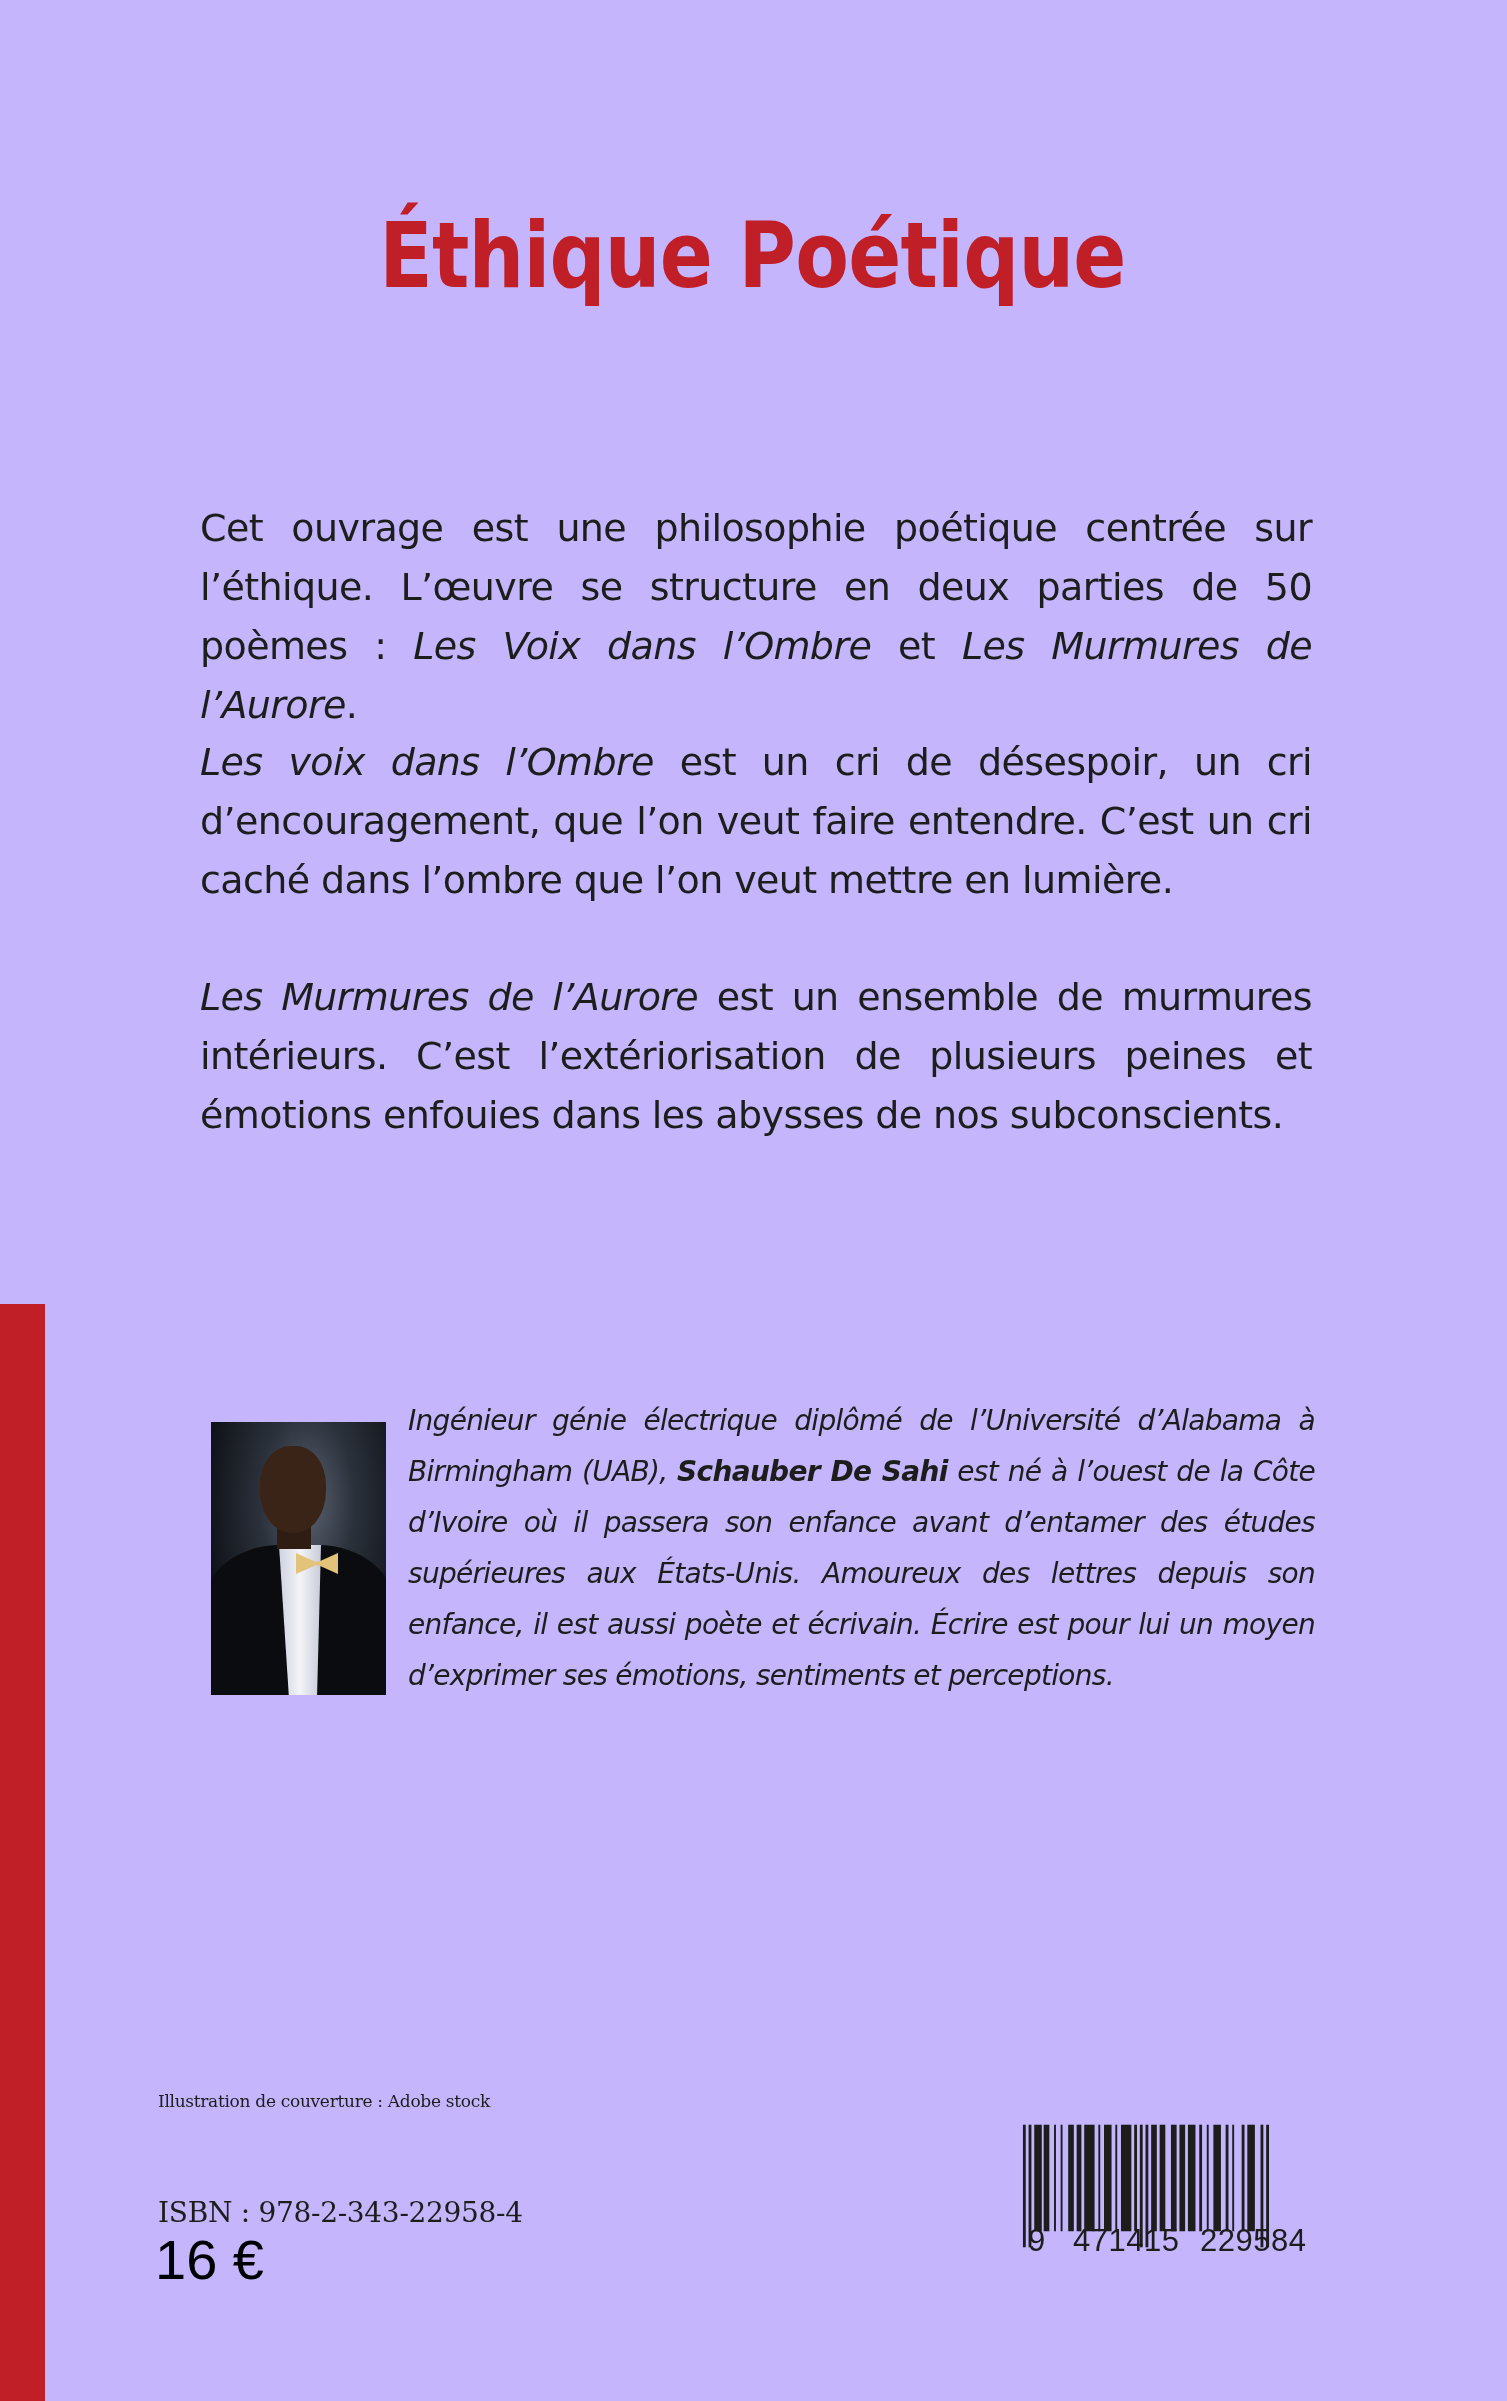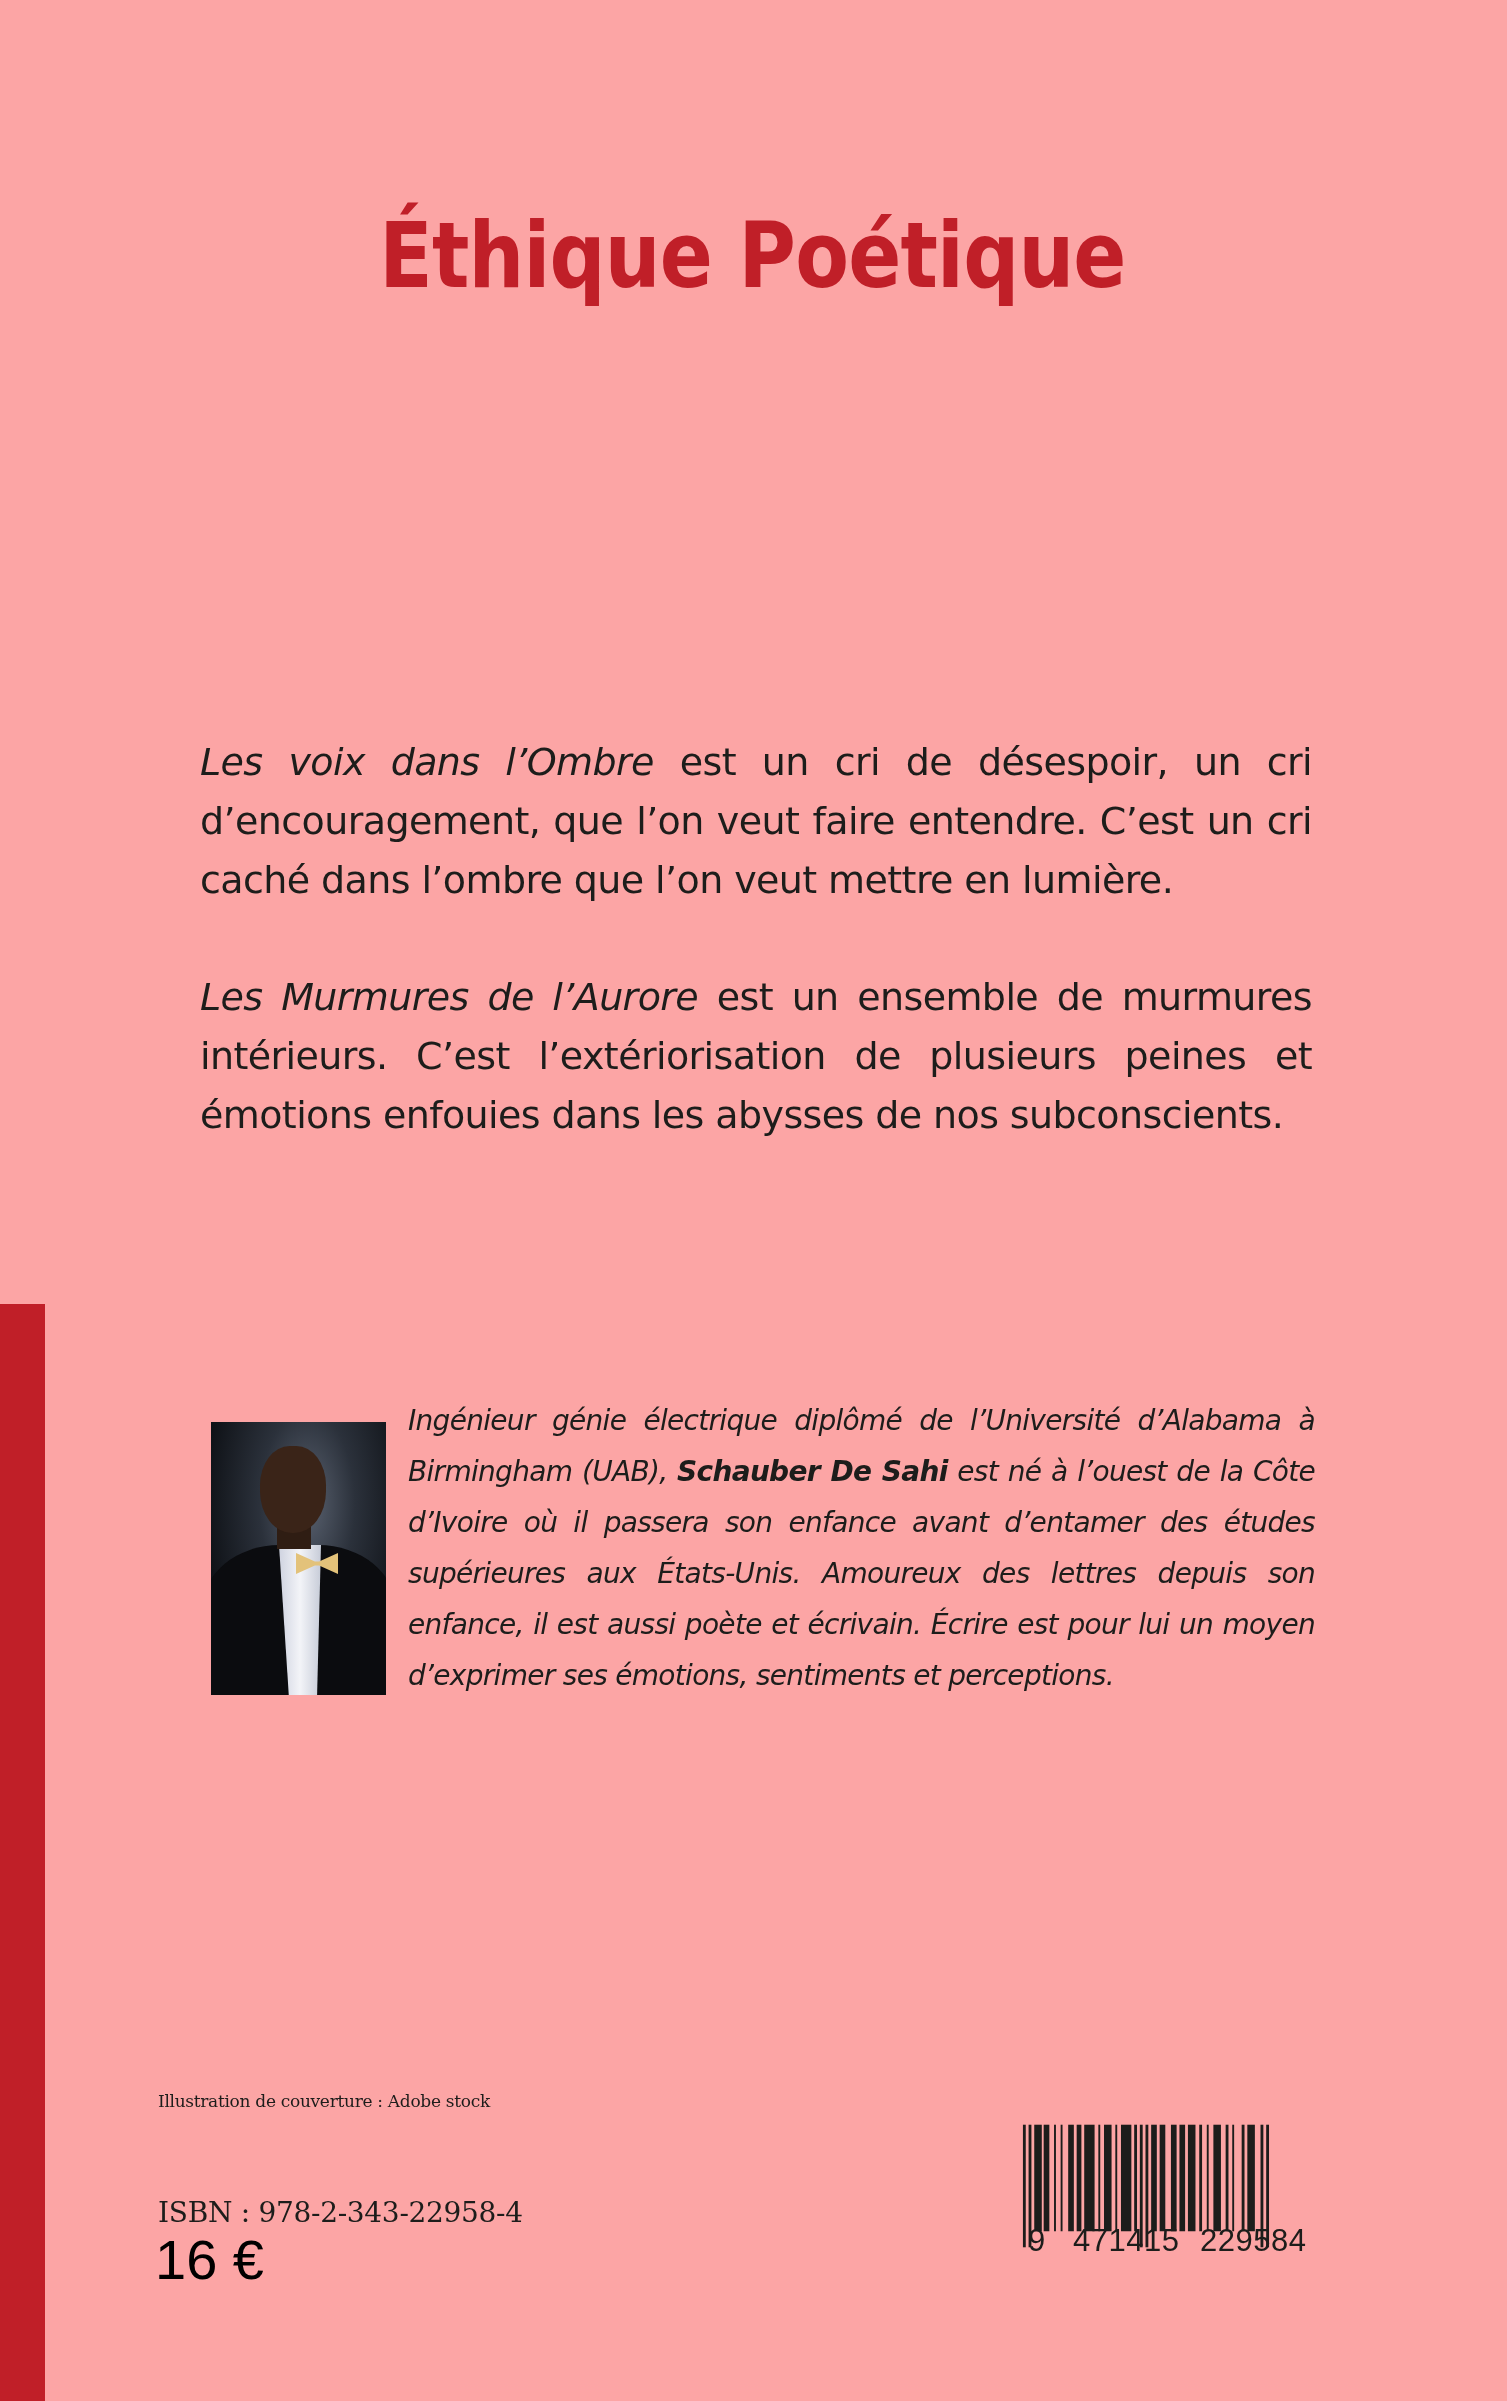--- a/index.html
+++ b/index.html
@@ -1,17 +1,17 @@
 <!DOCTYPE html>
 <html style="font-size:15px"><head>
 <meta charset="utf-8">
 <style>
   html, body { margin: 0; padding: 0; background: #ffffff; }
   body { width: 1508px; height: 2402px; position: relative; overflow: hidden; }
-  .page { position: absolute; left: 0; top: 0; width: 1508px; height: 2402px; background: #fca5a5; }
+  .page { position: absolute; left: 0; top: 0; width: 1508px; height: 2402px; background: #c4b5fd; }
 
   .side-bar { position: absolute; left: 0; top: 1304px; width: 45px; height: 1098px; background: #c01f28; }
 
   .title {
     position: absolute; left: 0; width: 1508px; top: 194px;
     text-align: center; margin: 0; padding-left: 0;
     font-family: "DejaVu Sans", sans-serif; font-weight: bold;
     font-size: 91px; line-height: 123px; color: #c01f28;
     letter-spacing: -0.9px;
     transform: scaleX(0.86); transform-origin: 743px 50%;
@@ -90,20 +90,21 @@
 </style>
 </head>
 <body>
 
 <div class="page">
 
   <div class="side-bar"></div>
 
   <h1 class="title">Éthique Poétique</h1>
 
+  <p class="blurb p1"><span>Cet ouvrage est une philosophie poétique centrée sur l’éthique. L’œuvre se structure en deux parties de 50 poèmes : </span><em>Les Voix dans l’Ombre</em><span> et </span><em>Les Murmures de l’Aurore</em><span>.</span></p>
 
   <p class="blurb p2"><em>Les voix dans l’Ombre</em><span> est un cri de désespoir, un cri d’encouragement, que l’on veut faire entendre. C’est un cri caché dans l’ombre que l’on veut mettre en lumière.</span></p>
 
   <p class="blurb p3"><em>Les Murmures de l’Aurore</em><span> est un ensemble de murmures intérieurs. C’est l’extériorisation de plusieurs peines et émotions enfouies dans les abysses de nos subconscients.</span></p>
 
   <div class="author-photo" title="Portrait of the author in a dark suit with a gold bow tie">
     <div class="jacket"></div>
     <div class="shirt"></div>
     <div class="neck"></div>
     <div class="head"></div>

